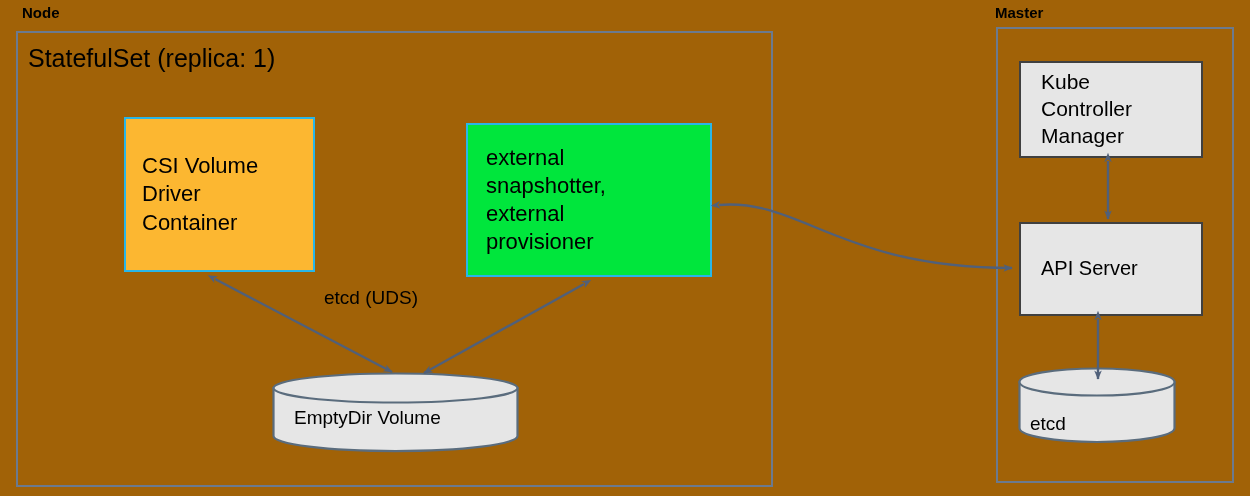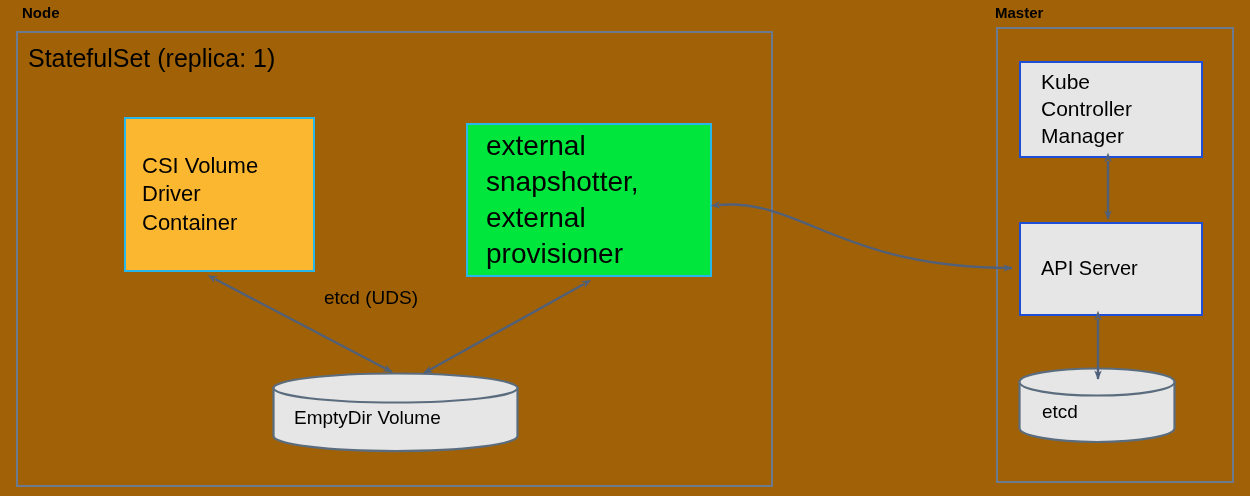--- a/index.html
+++ b/index.html
@@ -52,27 +52,27 @@
   .box-orange {
     background: #FCB731;
     border: 2px solid #29B6E8;
     font-size: 22px;
     padding-left: 16px;
     padding-right: 6px;
   }
   .box-green {
     background: #00E63C;
     border: 2px solid #29B6E8;
-    font-size: 28px;
+    font-size: 22px;
     padding-left: 18px;
     padding-right: 18px;
   }
   .box-gray {
     background: #E6E6E6;
-    border: 2px solid #1d4ed8;
+    border: 2px solid #404040;
     font-size: 22px;
     padding-left: 20px;
     padding-right: 22px;
   }
 
   
   .cylinder {
     position: absolute;
   }
   .cylinder svg {
@@ -160,21 +160,21 @@
 
   <div class="node-box box-gray" style="left:1019px; top:222px; width:184px; height:94px; font-size:20px;">
     <span class="txt">API Server</span>
   </div>
 
   <div class="cylinder" style="left:1018px; top:366px; width:158px; height:80px;">
     <svg width="158" height="80" viewBox="0 0 158 80" aria-hidden="true">
       <path d="M1.5 16 L1.5 62 A 77.5 14 0 0 0 156.5 62 L156.5 16 Z" fill="#E6E6E6" stroke="#5A6C7D" stroke-width="2.2"></path>
       <ellipse cx="79" cy="16" rx="77.5" ry="13.5" fill="#E6E6E6" stroke="#5A6C7D" stroke-width="2.2"></ellipse>
     </svg>
-    <div class="cyl-label" style="top:36px; padding-left:24px;">etcd</div>
+    <div class="cyl-label" style="top:48px; padding-left:12px;">etcd</div>
   </div>
 
   <svg id="connectors" viewBox="0 0 1250 496">
     <defs>
       <marker id="ah" markerWidth="11" markerHeight="11" refX="9.2" refY="4.2" orient="auto" markerUnits="userSpaceOnUse">
         <path d="M0.6,0.4 L10,4.2 L0.6,8 L3.2,4.2 Z" fill="#50607a"></path>
       </marker>
       <marker id="ah-start" markerWidth="11" markerHeight="11" refX="1.8" refY="4.2" orient="auto-start-reverse" markerUnits="userSpaceOnUse">
         <path d="M0.6,0.4 L10,4.2 L0.6,8 L3.2,4.2 Z" fill="#50607a"></path>
       </marker>

